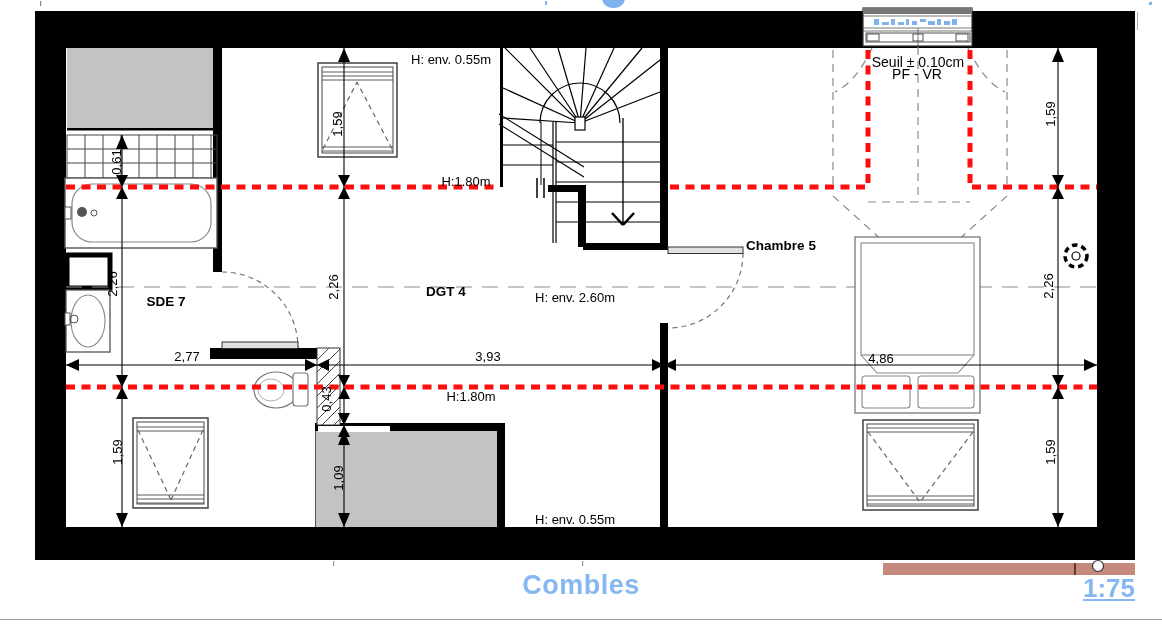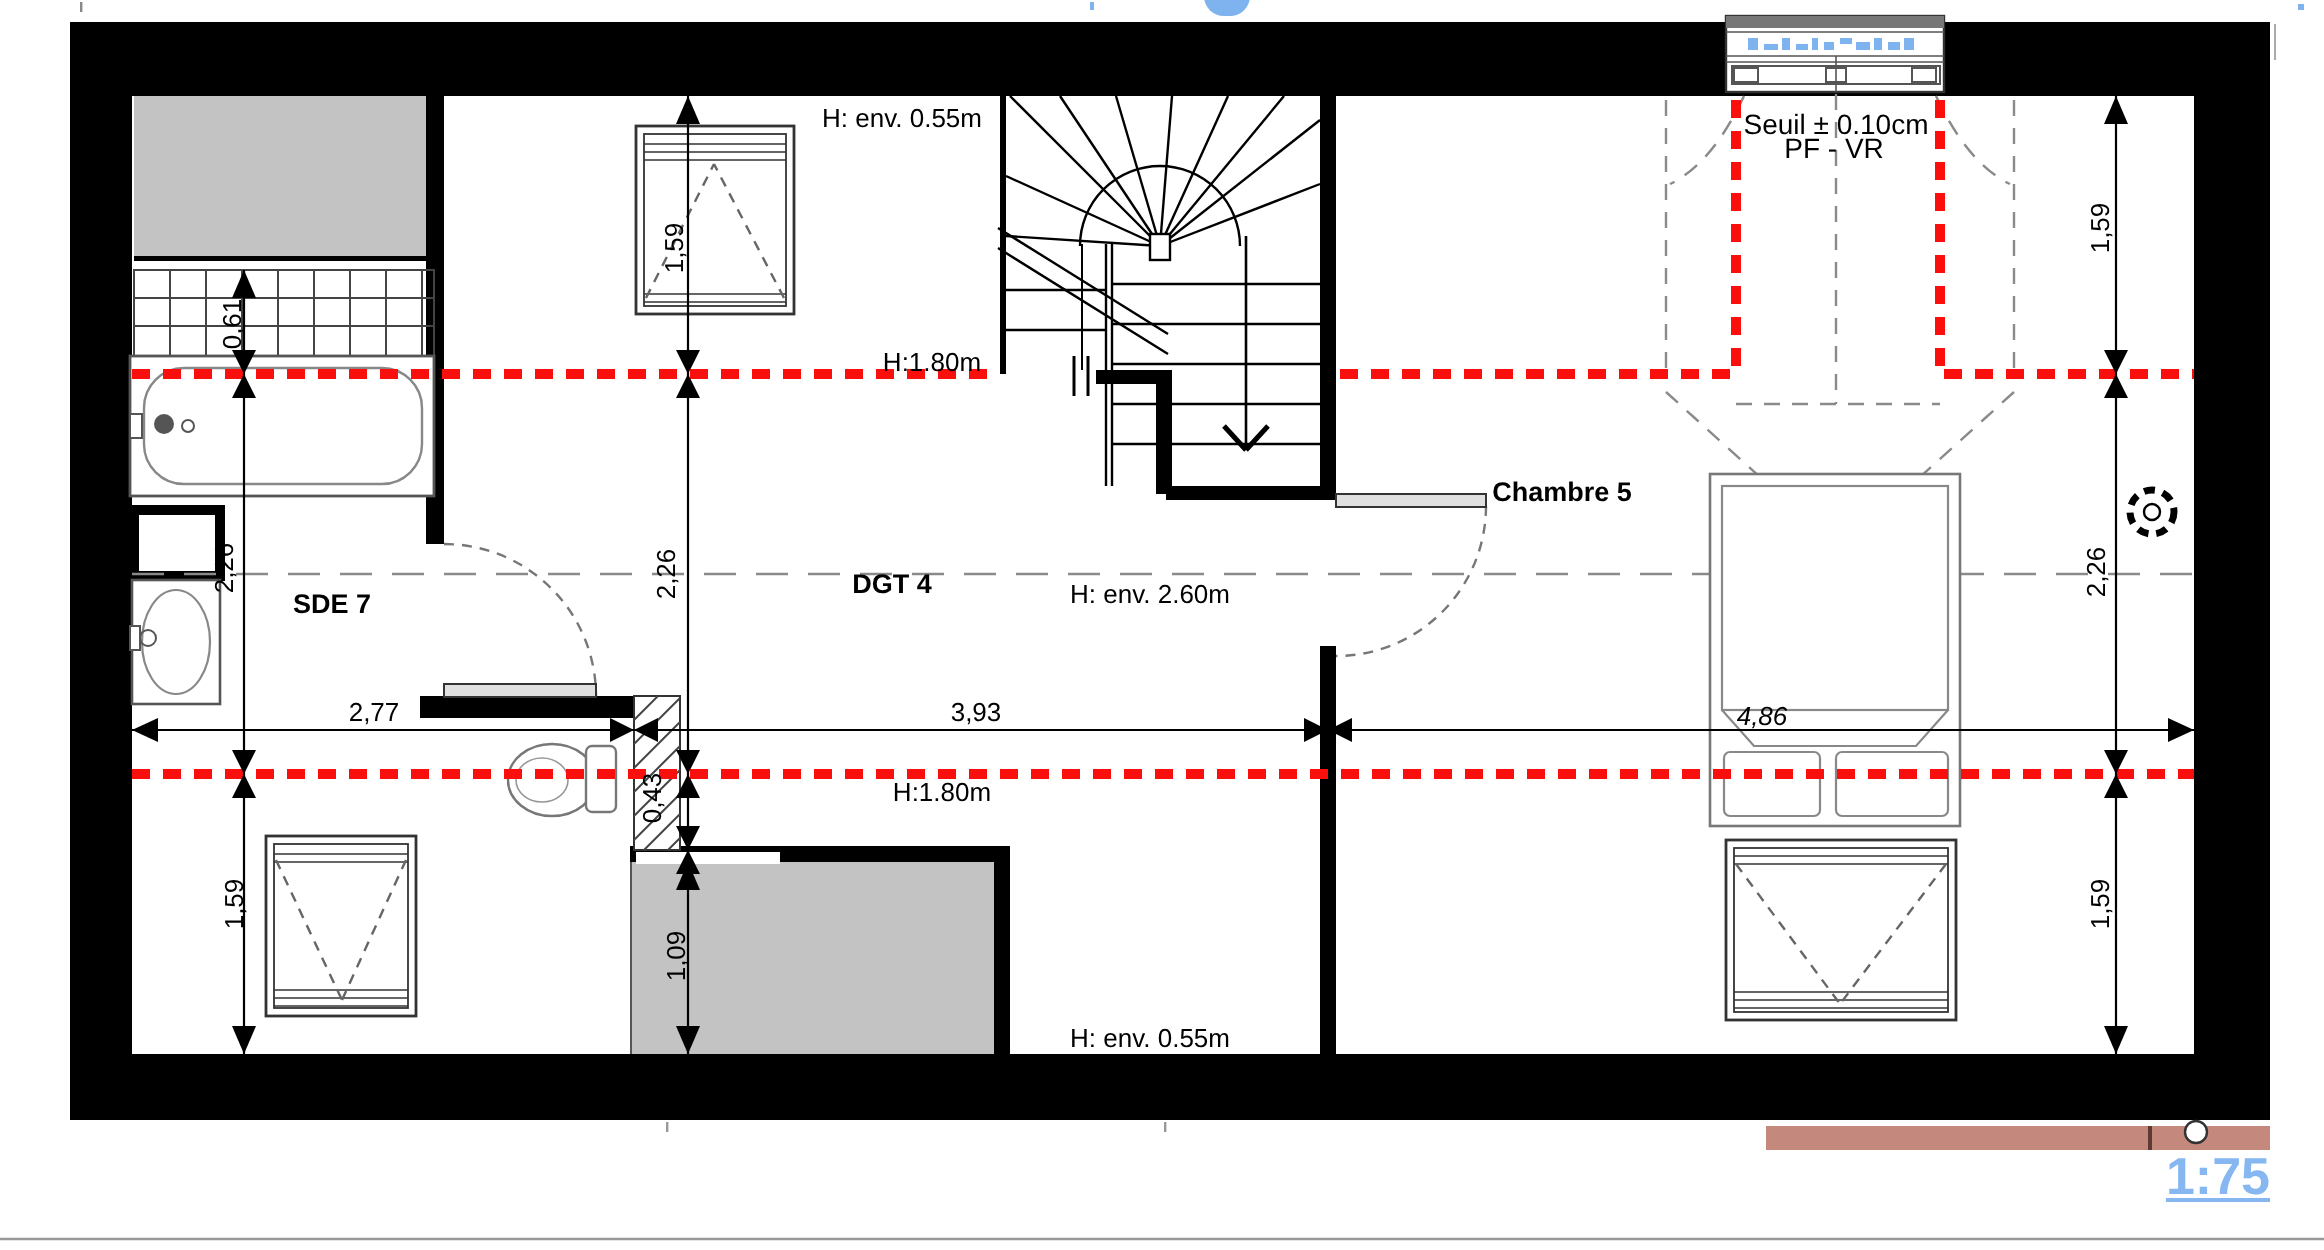--- a/index.html
+++ b/index.html
@@ -305,17 +305,18 @@
 <div class="lbl rot" style="left:337px;top:124px;">1,59</div>
 <div class="lbl rot" style="left:333px;top:287px;">2,26</div>
 <div class="lbl rot" style="left:326px;top:399px;">0,43</div>
 <div class="lbl rot" style="left:338px;top:478px;">1,09</div>
 <div class="lbl rot" style="left:1050px;top:114px;">1,59</div>
 <div class="lbl rot" style="left:1048px;top:286px;">2,26</div>
 <div class="lbl rot" style="left:1050px;top:452px;">1,59</div>
 
 <div class="lbl" style="left:187px;top:356px;">2,77</div>
 <div class="lbl" style="left:488px;top:356px;">3,93</div>
-<div class="lbl" style="left:881px;top:358px;font-style:italic;">4,86</div>
-
+<div class="lbl" style="left:881px;top:358px;">4,86</div>
+
+<div class="lbl title" style="left:581px;top:585px;">Combles</div>
 <div class="lbl scale" style="left:1109px;top:588px;text-decoration:underline;">1:75</div>
 
 </div>
 
 </body></html>

